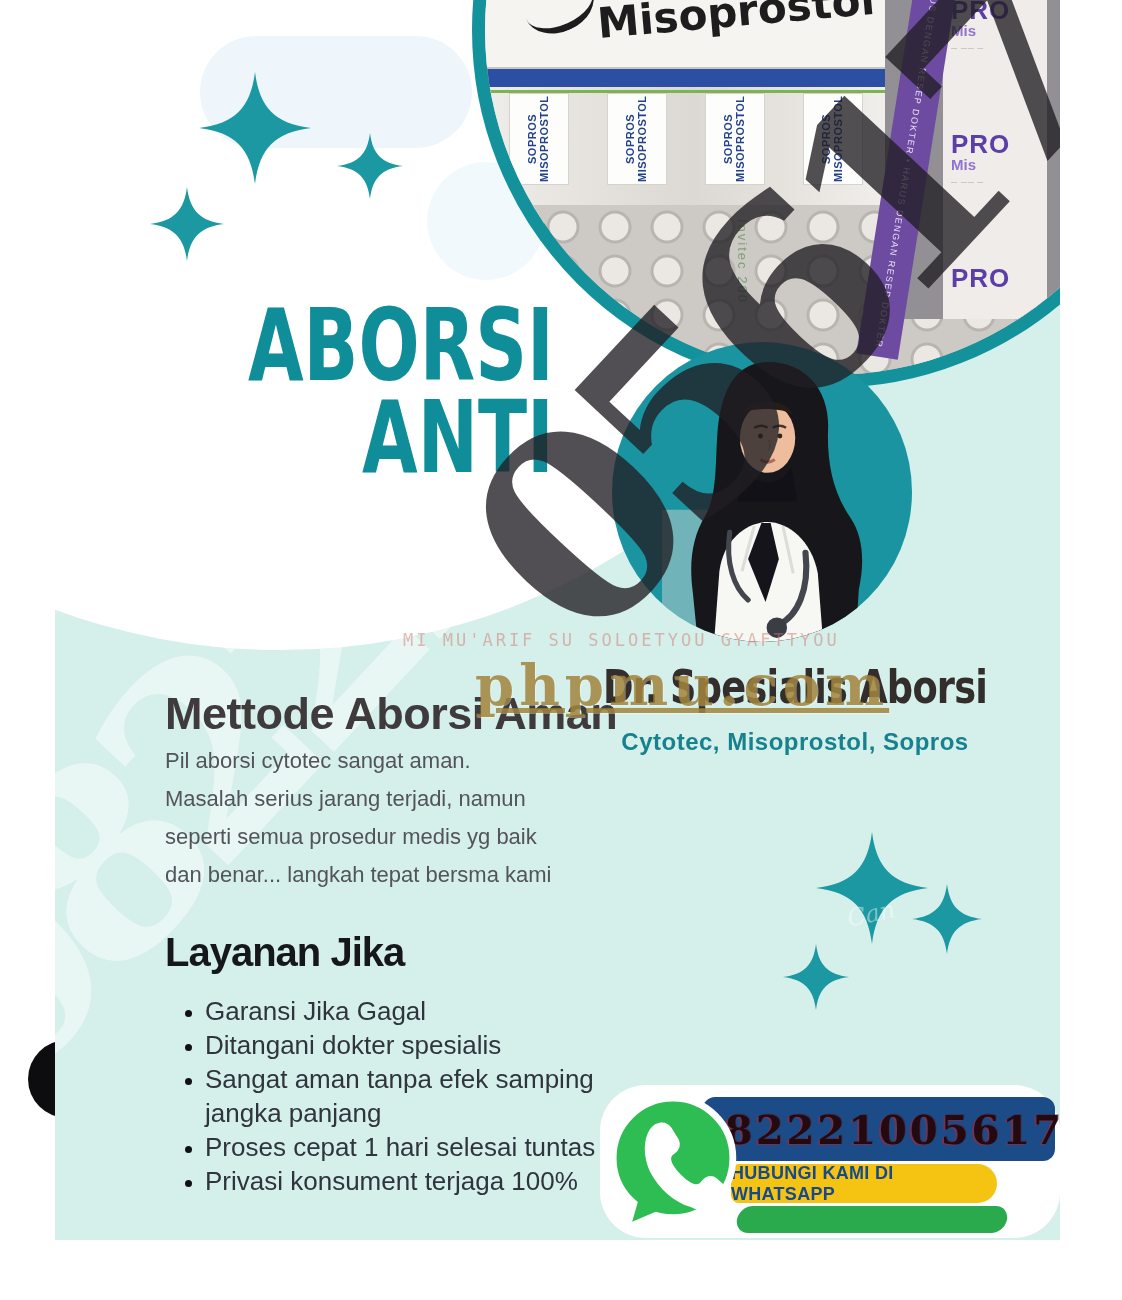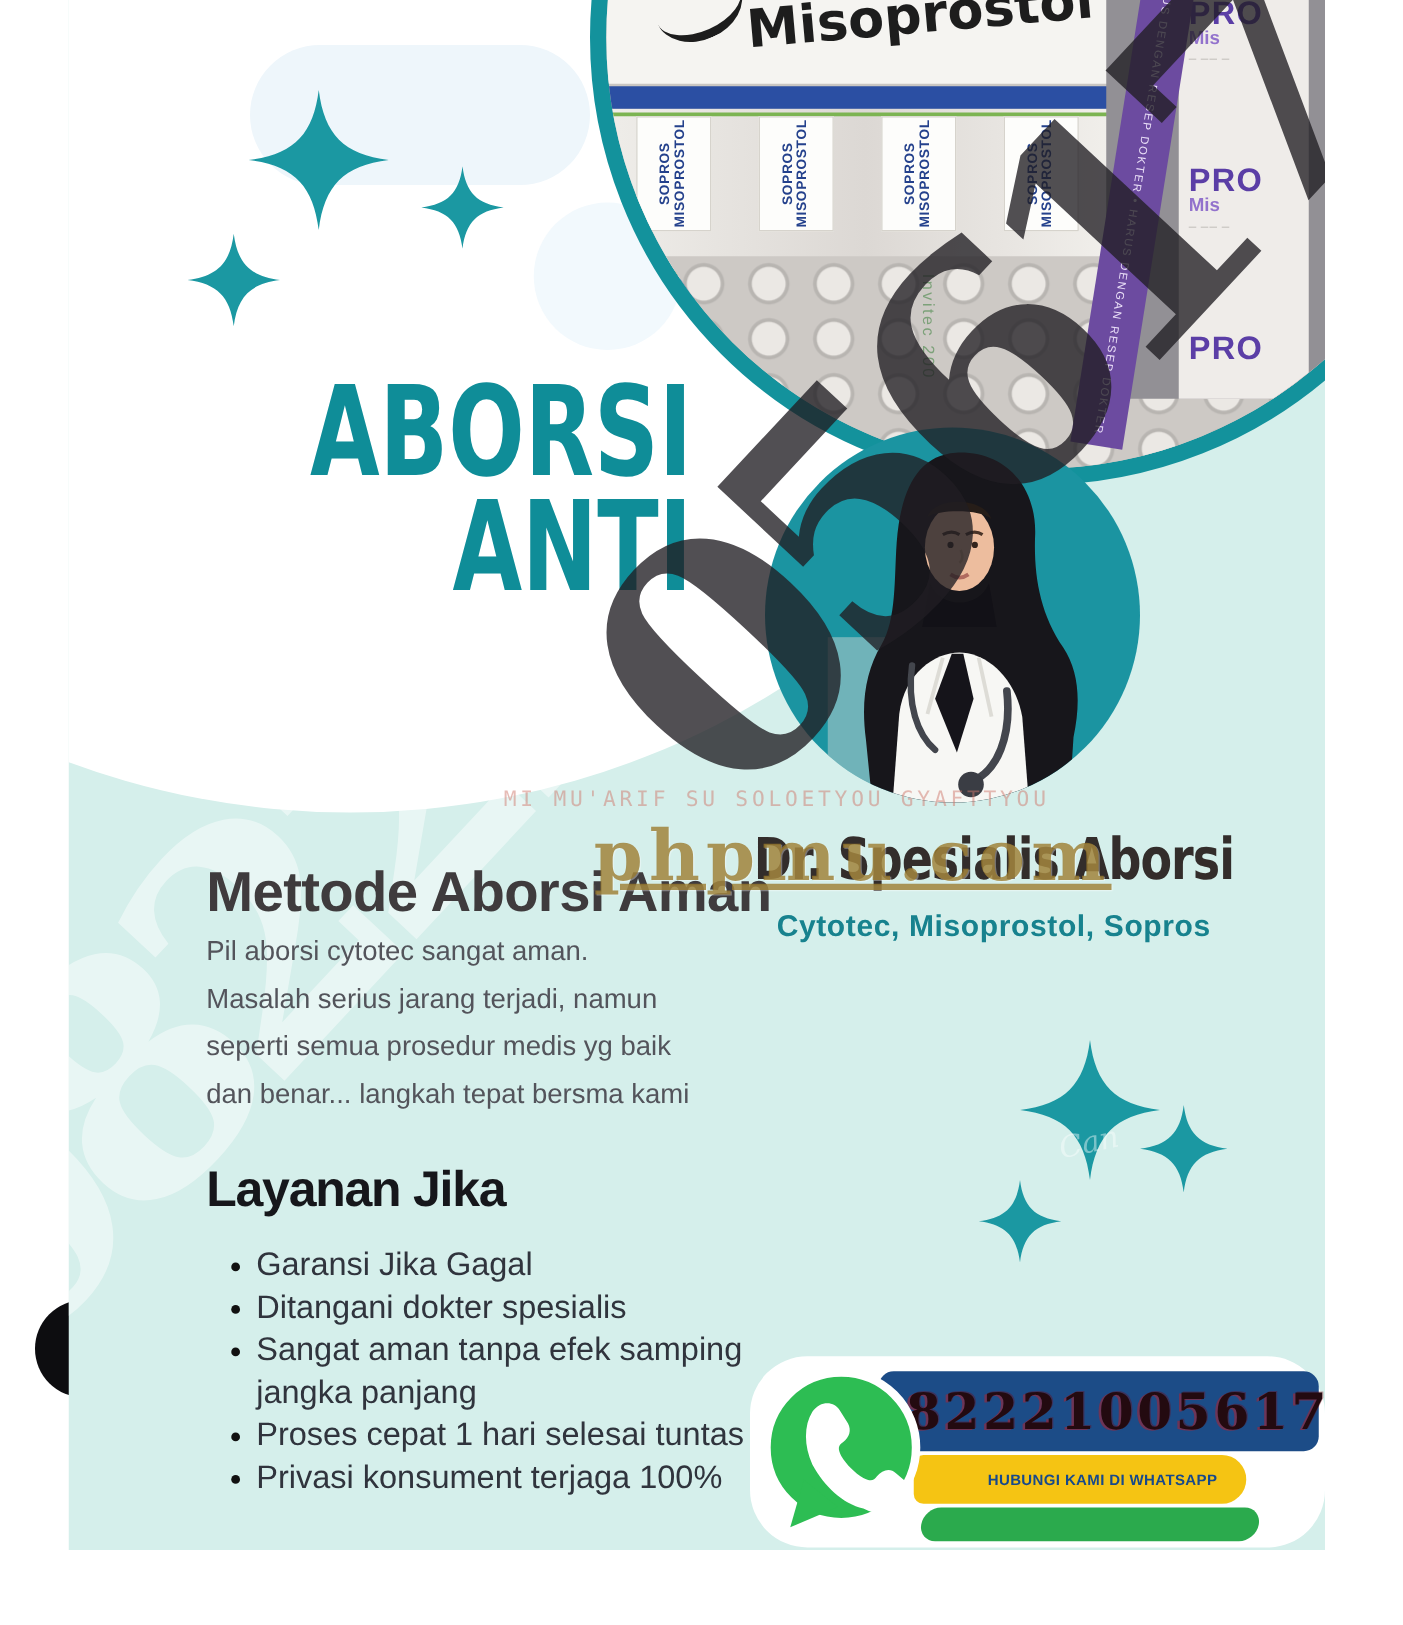--- a/index.html
+++ b/index.html
@@ -100,21 +100,21 @@
          color:rgba(153,120,42,0.78);letter-spacing:5px;text-shadow:1px 1px 0 rgba(255,255,255,0.35);z-index:8;text-decoration:underline;}
 
   
   .wa-blob{left:545px;top:1085px;width:460px;height:153px;background:#ffffff;border-radius:46px;z-index:9;}
   .wa-blue{left:648px;top:1097px;width:352px;height:64px;background:#1c4c87;border-radius:12px;
            display:flex;align-items:center;justify-content:center;z-index:10;}
   .wa-number{font-family:"DejaVu Serif",serif;font-size:40px;font-weight:bold;letter-spacing:3px;
              color:#230a10;text-shadow:-2px 1px 0 rgba(190,30,40,0.5),1px -1px 0 rgba(120,0,10,0.35);}
   .wa-yellow{left:676px;top:1164px;width:266px;height:39px;background:#f5c413;
              border-radius:8px 20px 20px 8px;display:flex;align-items:center;justify-content:center;z-index:10;}
-  .wa-yellow span{font-size:12px;font-weight:800;color:#17498b;letter-spacing:0.3px;margin-left:36px;}
+  .wa-yellow span{font-size:18px;font-weight:800;color:#17498b;letter-spacing:0.3px;}
   .wa-swoosh{left:682px;top:1206px;width:270px;height:27px;background:#2baa4d;border-radius:14px;
              transform:skewX(-10deg);z-index:10;}
   .wa-icon{left:550px;top:1094px;width:136px;height:136px;z-index:11;}
   .wa-icon svg{display:block;width:100%;height:100%;}
 </style>
 </head>
 <body>
 
 <div class="abs black-dot"></div>
 

